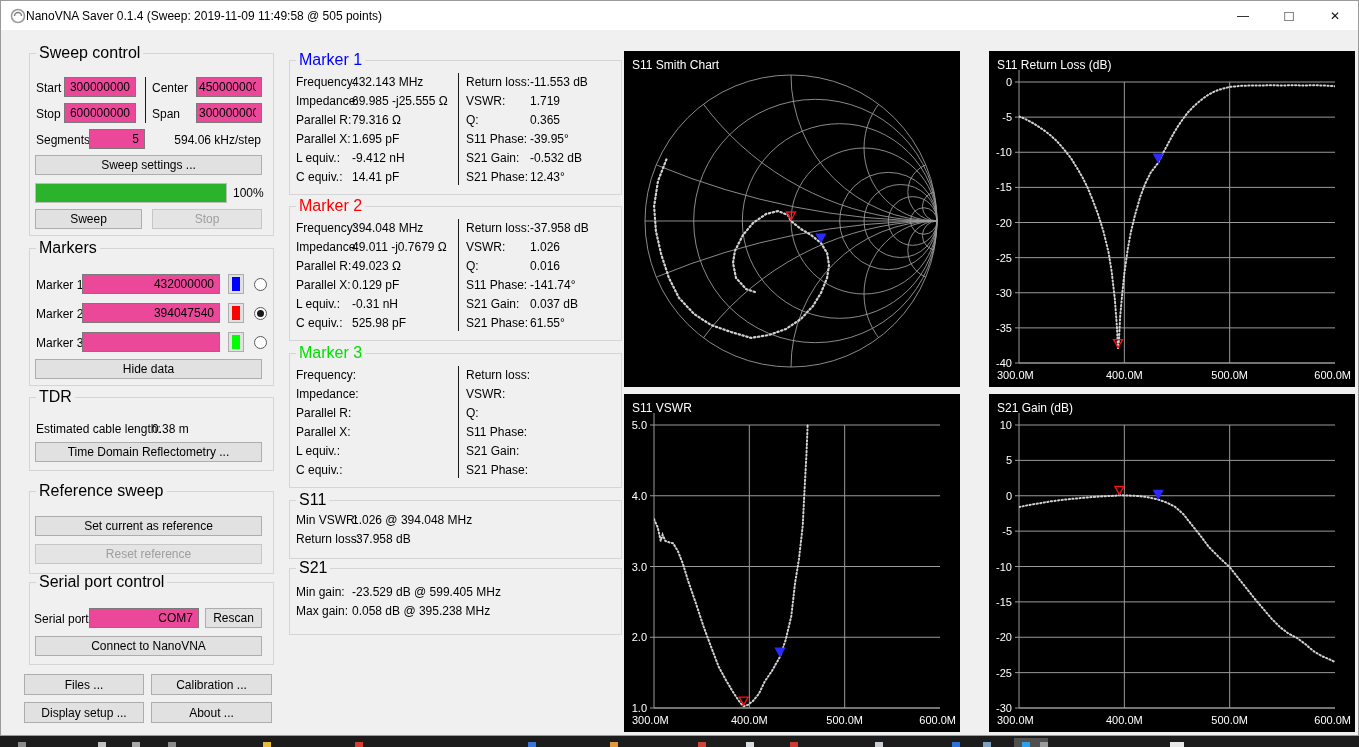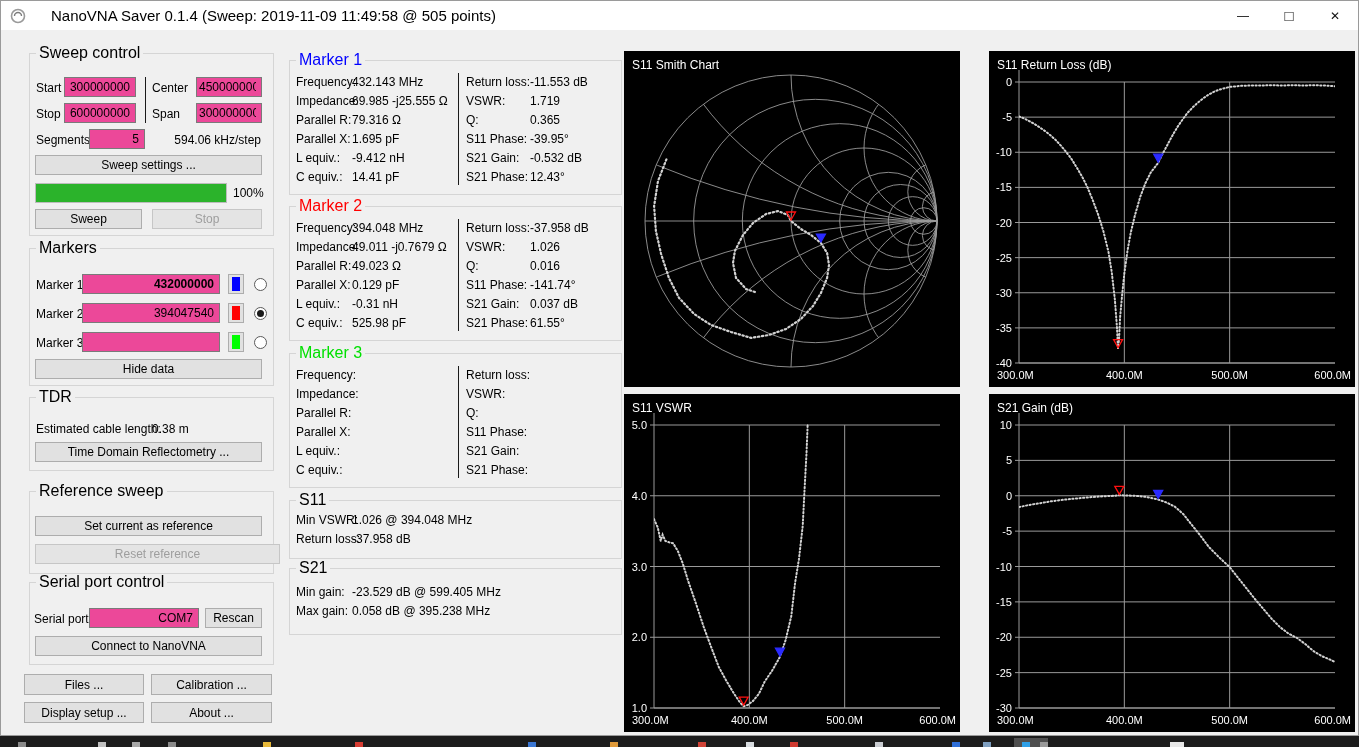--- a/index.html
+++ b/index.html
@@ -1,20 +1,20 @@
 <!DOCTYPE html>
 <html><head>
 <meta charset="utf-8">
 <style>
   html,body{margin:0;padding:0;background:#1c1c1c;font-family:"Liberation Sans",sans-serif;}
   .stage{position:relative;width:1359px;height:747px;overflow:hidden;background:#1c1c1c;}
   .window{position:absolute;left:0;top:0;width:1359px;height:736px;background:#f0f0f0;border:1px solid #9a9a9a;box-sizing:border-box;}
   .titlebar{position:absolute;left:0;top:0;right:0;height:29px;background:#ffffff;display:flex;align-items:center;}
   .appicon{margin-left:9px;width:16px;height:16px;}
-  .wtitle{margin-left:25px;font-size:15px;color:#000;}
+  .wtitle{margin-left:0;font-size:12px;color:#000;}
   .wbtns{position:absolute;right:0;top:0;height:29px;display:flex;}
   .wbtn{width:46px;height:29px;display:flex;align-items:center;justify-content:center;font-size:12px;color:#111;cursor:default;}
   .lbl{position:absolute;font-size:12px;color:#000;white-space:nowrap;}
   .gb{position:absolute;border:1px solid #d5d5d5;box-sizing:border-box;}
   .gb>.t{position:absolute;top:-8px;left:6px;background:#f0f0f0;padding:0 3px;font-size:16px;line-height:14px;white-space:nowrap;}
   .btn{position:absolute;background:#e1e1e1;border:1px solid #adadad;box-sizing:border-box;font-size:12px;color:#000;display:flex;align-items:center;justify-content:center;white-space:nowrap;}
   .btn.disabled{color:#9e9e9e;border-color:#c6c6c6;background:#e4e4e4;}
   .tin{position:absolute;box-sizing:border-box;border:1px solid #7a7a7a;background:#ec4899;font-family:"Liberation Sans",sans-serif;font-size:12px;color:#000;text-align:right;padding:0 5px 0 2px;}
   .vline{position:absolute;width:1px;background:#1a1a1a;}
   .pgroove{position:absolute;border:1px solid #bcbcbc;background:#e6e6e6;box-sizing:border-box;}
@@ -80,21 +80,21 @@
       <div class="pfill" style="background: rgb(43, 179, 43);"></div>
     </div>
     <span class="lbl" style="left:203px;top:132px">100%</span>
     <div class="btn" style="left:5px;top:155px;width:107px;height:20px">Sweep</div>
     <div class="btn disabled" style="left:122px;top:155px;width:110px;height:20px">Stop</div>
   </div>
 
   <div class="gb" style="left:28px;top:247px;width:245px;height:138px">
     <span class="t">Markers</span>
     <span class="lbl" style="left:6px;top:29px">Marker 1</span>
-    <input class="tin" style="left: 52px; top: 25px; width: 138px; height: 20px; font-weight: bold;" value="432000000">
+    <input class="tin" style="left: 52px; top: 25px; width: 138px; height: 20px;" value="432000000">
     <div class="swatch" style="left:198px;top:25px">
           <span style="background: rgb(0, 0, 255);"></span>
         </div>
     <div class="radio" style="left:224px;top:29px"></div>
     <span class="lbl" style="left:6px;top:58px">Marker 2</span>
     <input class="tin" style="left: 52px; top: 54px; width: 138px; height: 20px;" value="394047540">
     <div class="swatch" style="left:198px;top:54px">
           <span style="background: rgb(255, 0, 0);"></span>
         </div>
     <div class="radio checked" style="left:224px;top:58px"></div>
@@ -110,21 +110,21 @@
   <div class="gb" style="left:28px;top:396px;width:245px;height:74px">
     <span class="t">TDR</span>
     <span class="lbl" style="left:6px;top:24px">Estimated cable length:</span>
     <span class="lbl" style="left:122px;top:24px">0.38 m</span>
     <div class="btn" style="left:5px;top:44px;width:227px;height:20px">Time Domain Reflectometry ...</div>
   </div>
 
   <div class="gb" style="left:28px;top:490px;width:245px;height:83px">
     <span class="t">Reference sweep</span>
     <div class="btn" style="left:5px;top:24px;width:227px;height:20px">Set current as reference</div>
-    <div class="btn disabled" style="left:5px;top:52px;width:245px;height:20px">Reset reference</div>
+    <div class="btn disabled" style="left:5px;top:52px;width:227px;height:20px">Reset reference</div>
   </div>
 
   <div class="gb" style="left:28px;top:581px;width:245px;height:83px">
     <span class="t">Serial port control</span>
     <span class="lbl" style="left:4px;top:29px">Serial port</span>
     <input class="tin" style="left: 59px; top: 25px; width: 110px; height: 20px;" value="COM7">
     <div class="btn" style="left:175px;top:25px;width:57px;height:20px">Rescan</div>
     <div class="btn" style="left:5px;top:53px;width:227px;height:20px">Connect to NanoVNA</div>
   </div>
 

